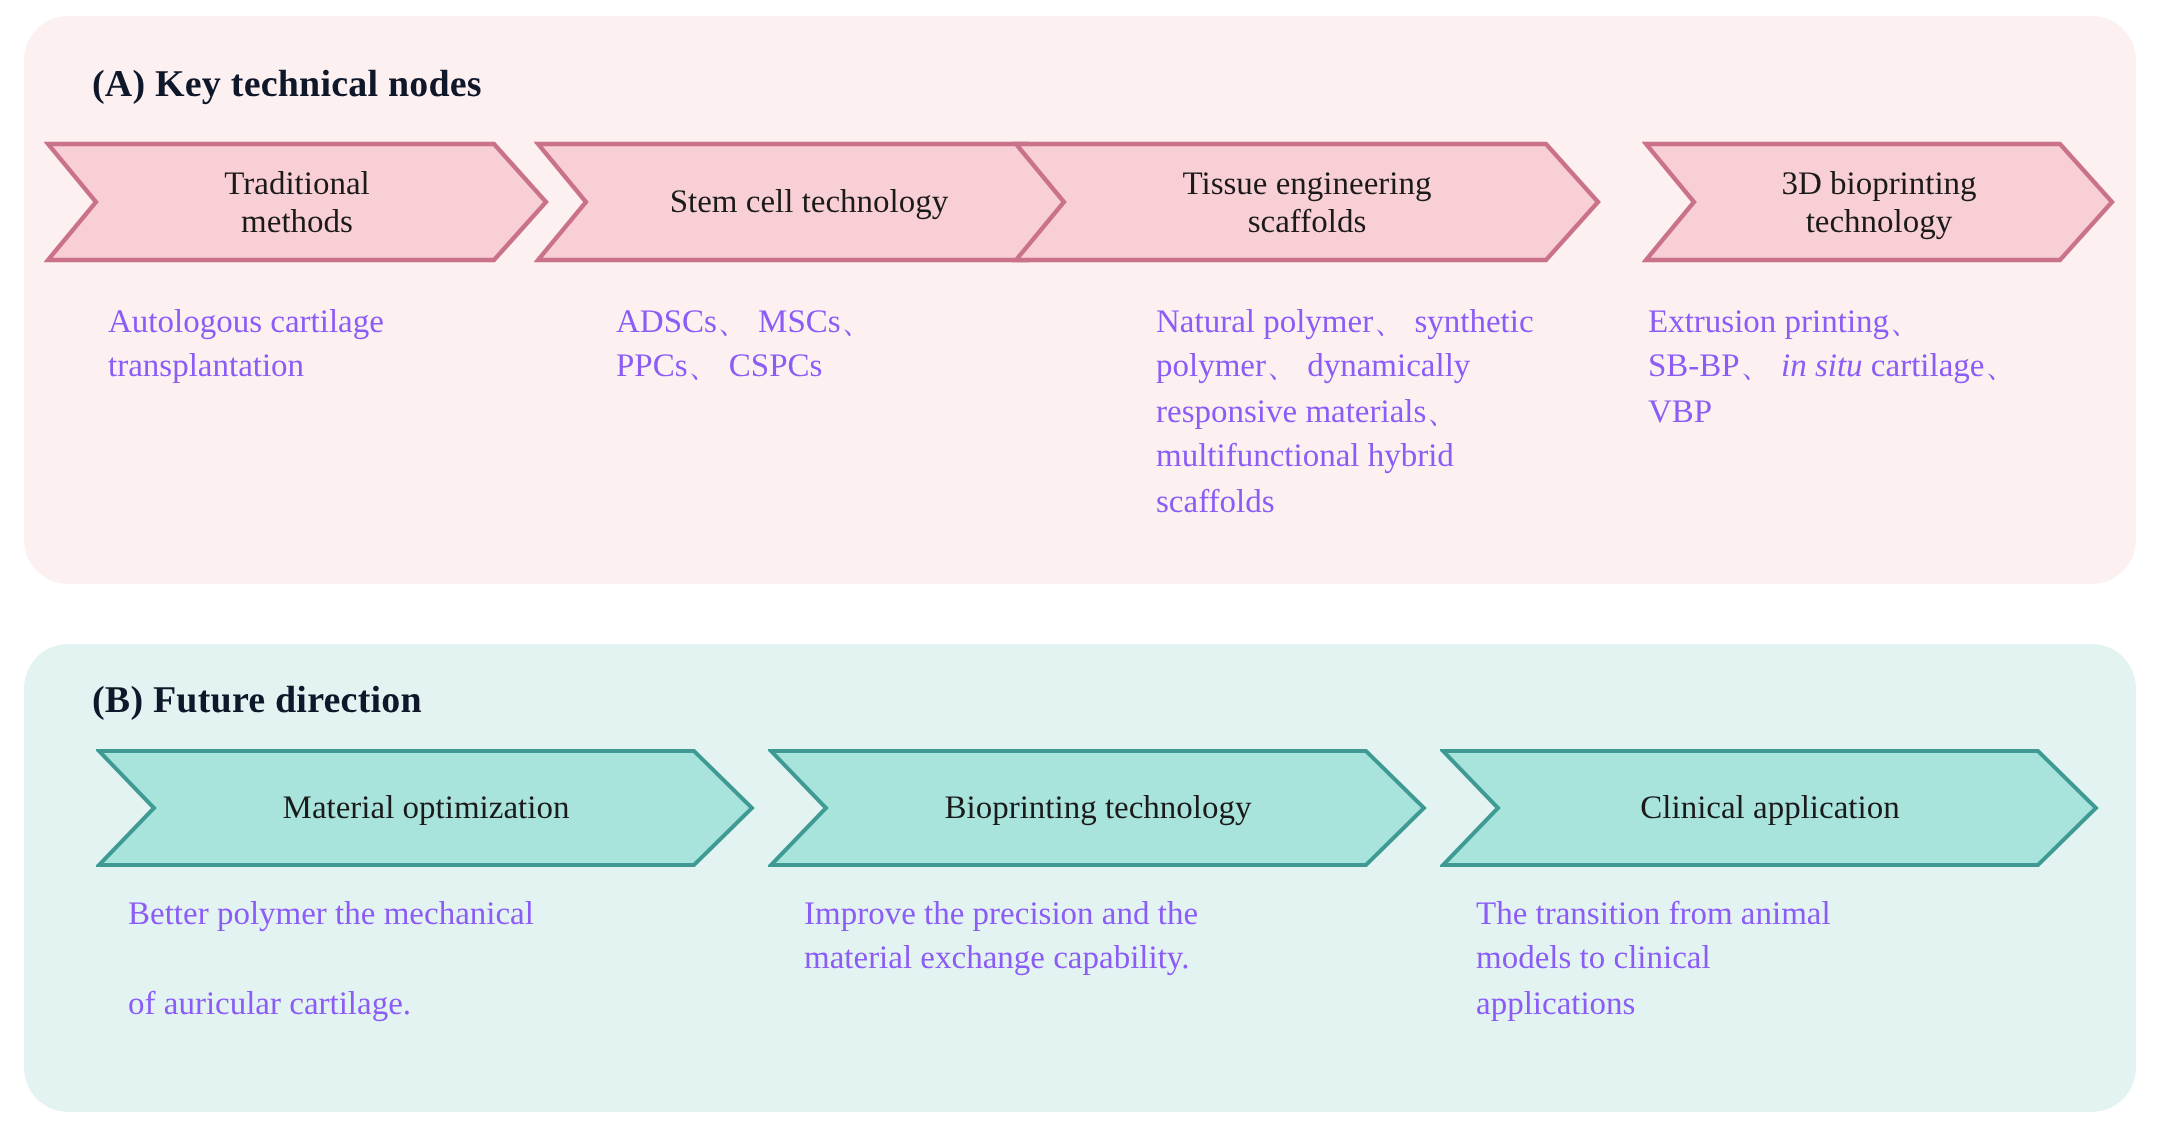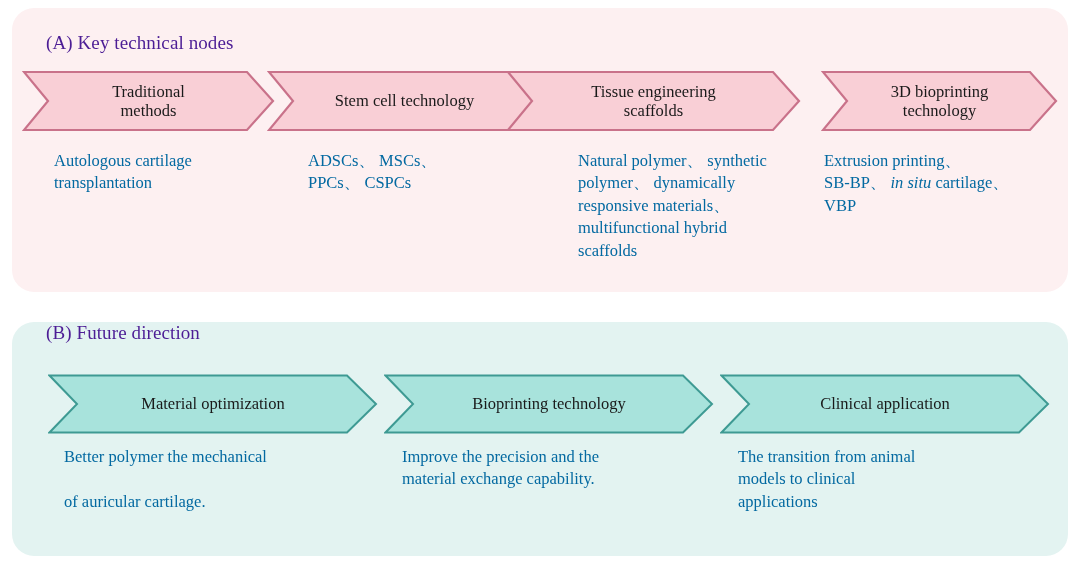--- a/index.html
+++ b/index.html
@@ -32,28 +32,28 @@
   .panel-b {
     left: 12px;
     top: 322px;
     width: 1056px;
     height: 234px;
     background: #e3f3f1;
   }
 
   .panel-title {
     position: absolute;
-    font-weight: normal;
+    font-weight: bold;
     font-size: 19px;
-    color: #4c1d95;
+    color: #0f172a;
     letter-spacing: 0.1px;
     white-space: nowrap;
   }
   .panel-a .panel-title { left: 34px; top: 24px; }
-  .panel-b .panel-title { left: 34px; top: 0; }
+  .panel-b .panel-title { left: 34px; top: 18px; }
 
   
   .chev-row {
     position: absolute;
   }
   .chev-row-a { left: 10px; top: 62px; height: 62px; width: 1036px; }
   .chev-row-b { left: 36px; top: 52px; height: 60px; width: 1000px; }
 
   .chev {
     position: absolute;
@@ -79,21 +79,21 @@
     position: absolute;
     inset: 0;
     z-index: 1;
   }
   .chev .shape svg { display: block; width: 100%; height: 100%; }
 
   
   .desc {
     position: absolute;
     font-size: 16.5px;
-    color: #0369a1;
+    color: #8b5cf6;
     line-height: 1.36;
   }
   .desc i { font-style: italic; }
 
   .desc-a { top: 142px; }
   .desc-b { top: 124px; }
 </style>
 </head>
 <body>
 

